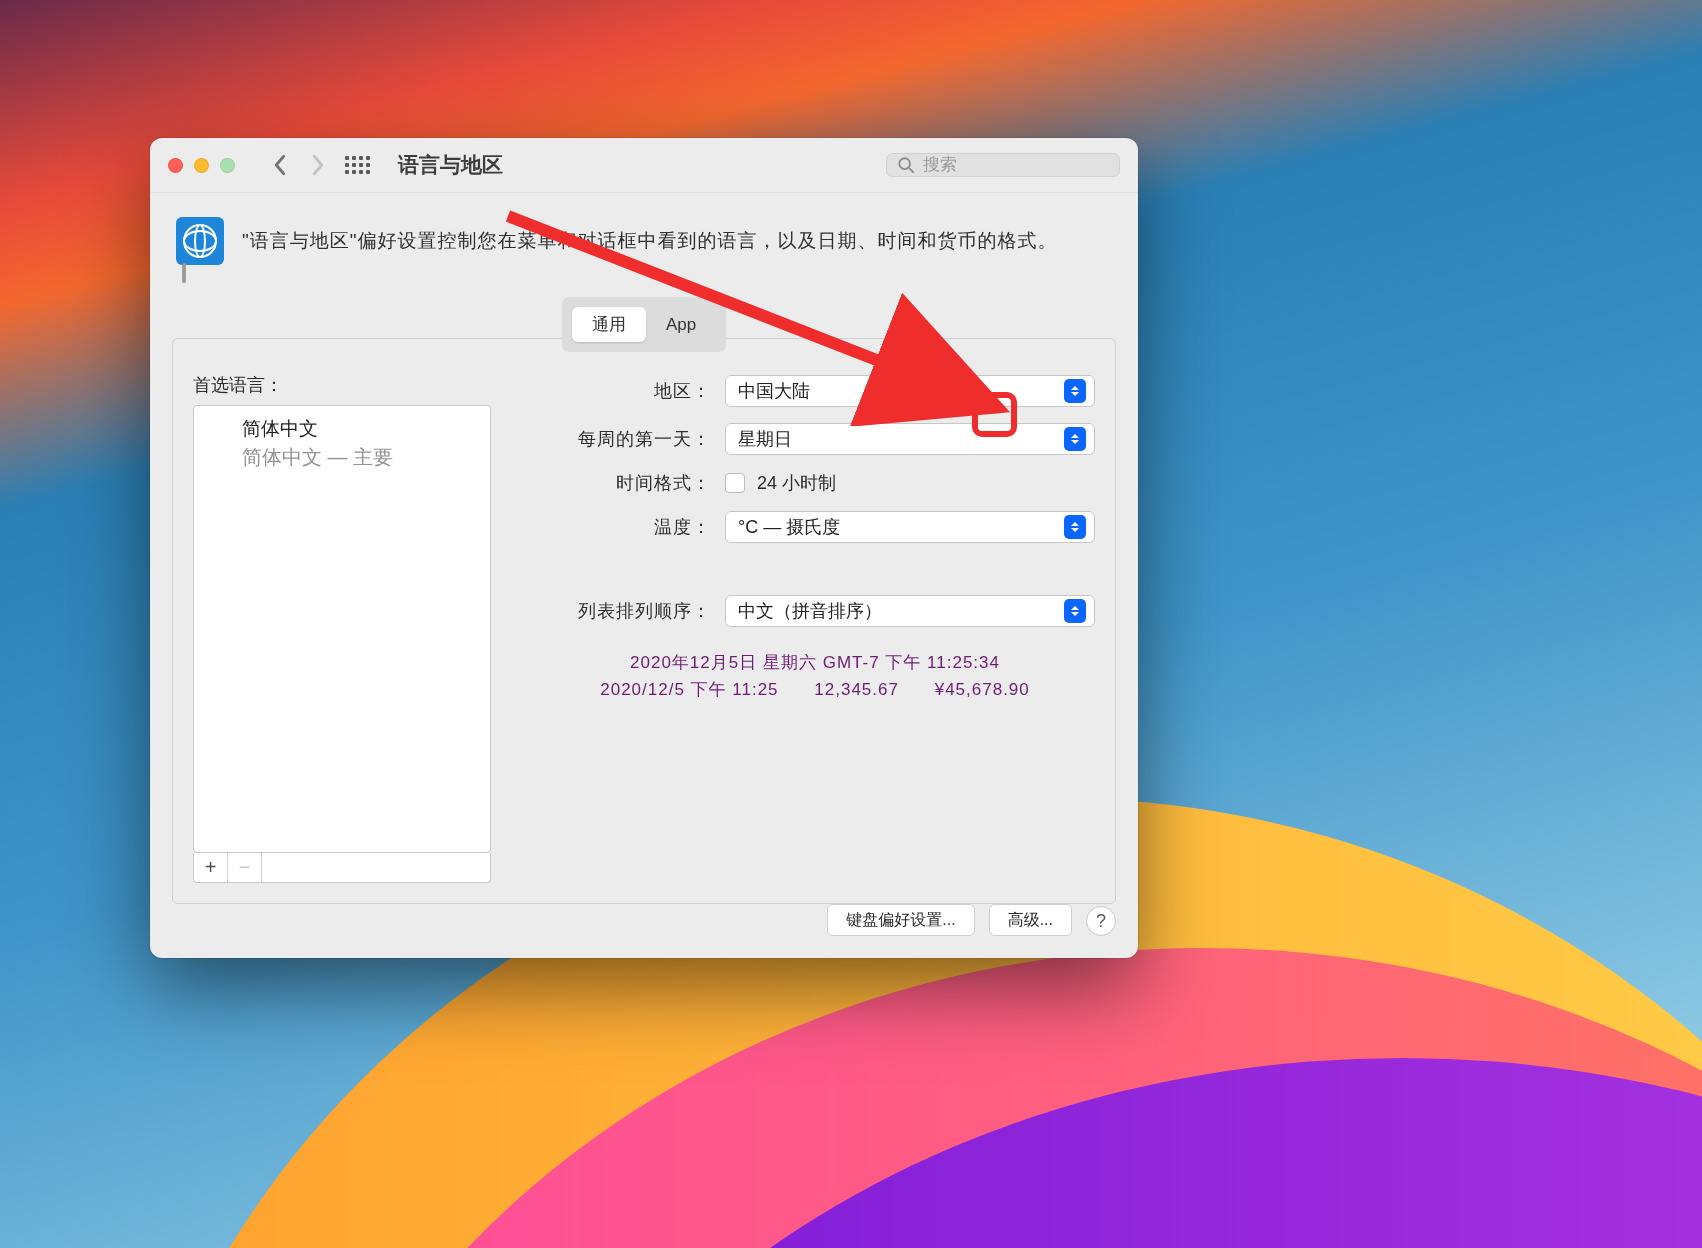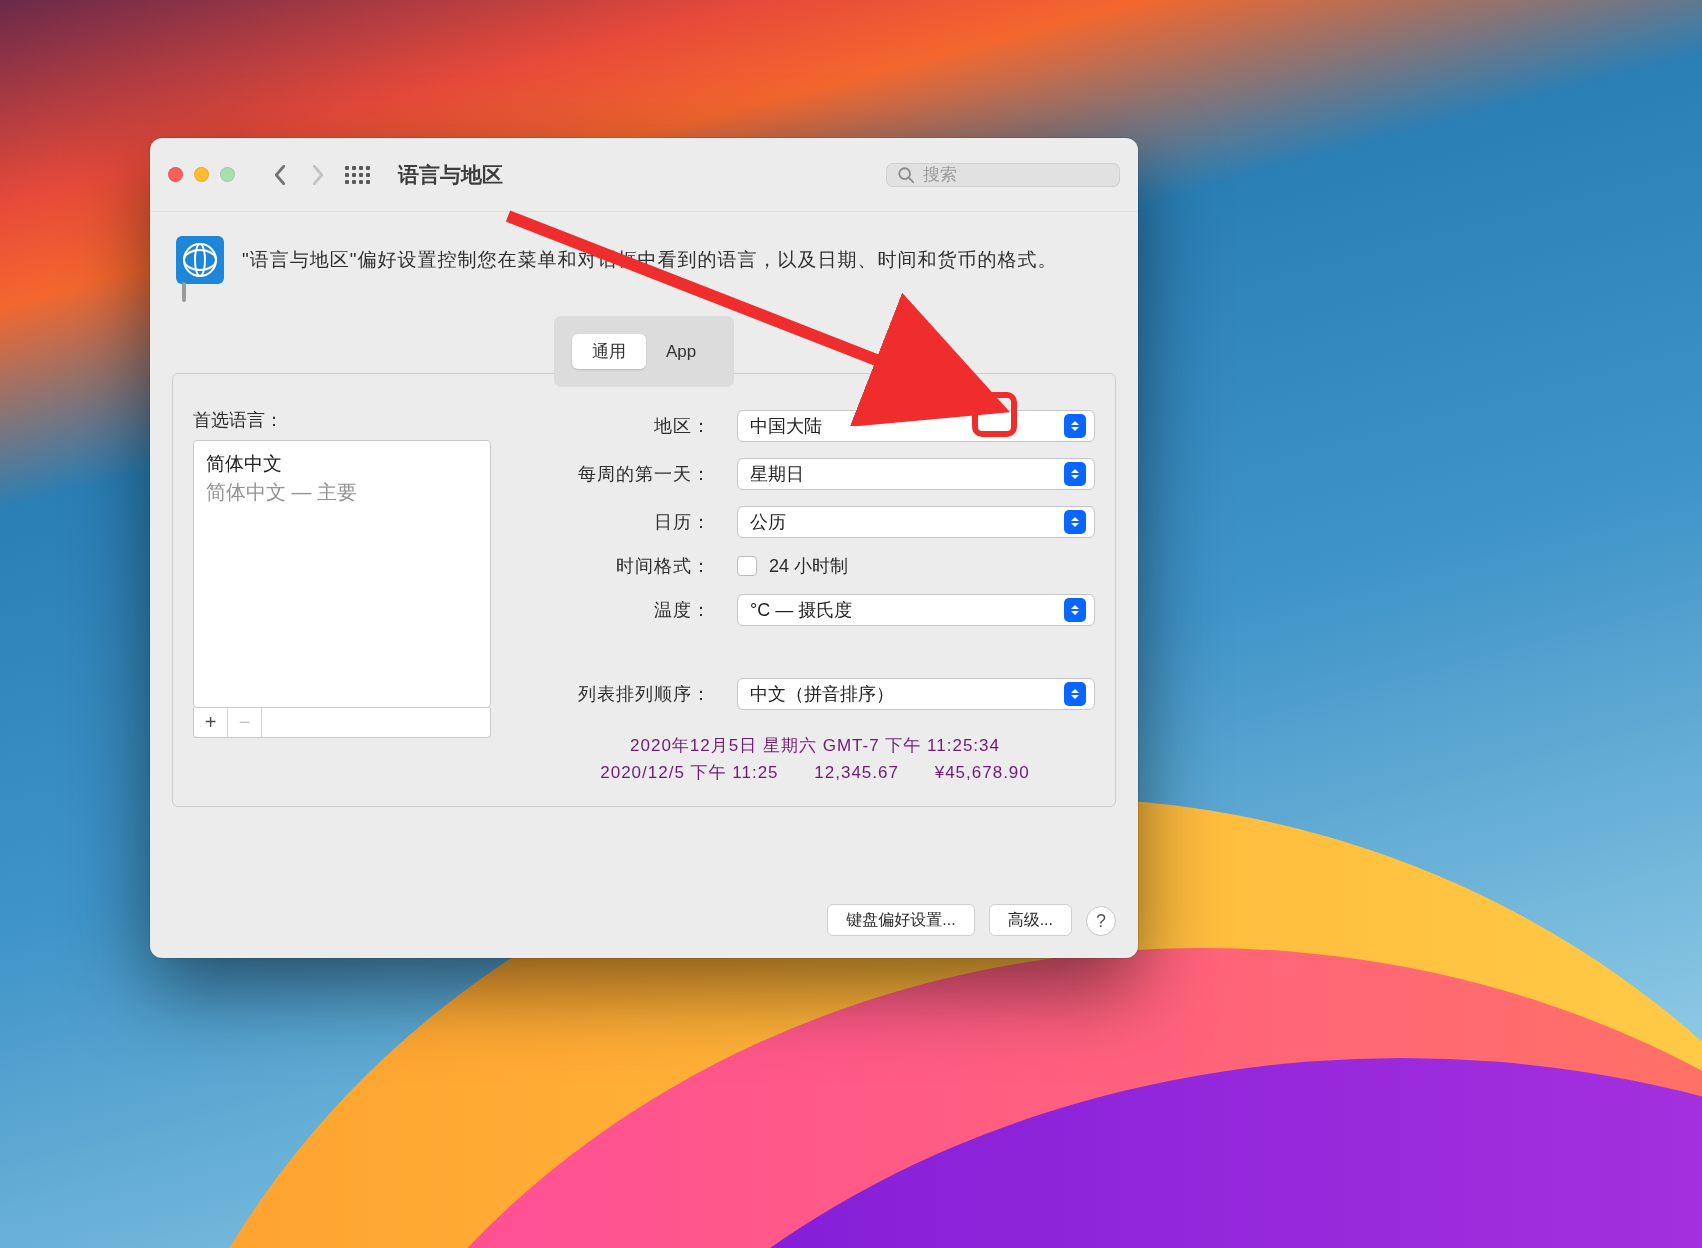--- a/index.html
+++ b/index.html
@@ -39,40 +39,40 @@
     .flag { width:48px; height:48px; background:#1e86d8; border-radius:6px; display:flex; align-items:center; justify-content:center; position:relative;}
     .flag::after{content:""; position:absolute; left:6px; top:46px; width:4px; height:20px; background:#9b9b9b; border-radius:2px}
     .globe{ width:34px;height:34px; border-radius:50%; border:2px solid #fff; position:relative}
     .globe::before,.globe::after{content:"";position:absolute;border:2px solid #fff}
     .globe::before{inset:4px -2px; border-radius:50%}
     .globe::after{inset:-2px 9px; border-radius:50%}
     .intro p{ font-size:19px; color:#2f2f2f; letter-spacing:1px; }
 
     
     .tabs { display:flex; justify-content:center; transform:translateY(14px); z-index:2; position:relative;}
-    .seg { display:flex; background:#dcdcdc; border-radius:7px; padding:18px; }
+    .seg { display:flex; background:#dcdcdc; border-radius:7px; padding:10px; }
     .seg button{ border:none; background:transparent; padding:6px 20px; font-size:17px; border-radius:6px; color:#333; cursor:pointer}
     .seg button.active{ background:#fff; box-shadow:0 1px 2px rgba(0,0,0,.15)}
 
     
     .panel { margin:0 22px 0 22px; background:rgba(255,255,255,.0); border:1px solid #cfcfcf; border-radius:6px; padding:34px 20px 20px 20px; position:relative; }
 
     .cols { display:flex; gap:44px; }
     .left { width:298px; flex:0 0 298px; }
     .label-block { font-size:18px; color:#2d2d2d; margin-bottom:8px;}
-    .listbox { background:#fff; border:1px solid #c8c8c8; border-radius:4px; height:268px; overflow:hidden; }
+    .listbox { background:#fff; border:1px solid #c8c8c8; border-radius:4px; height:448px; overflow:hidden;padding-left:36px; }
     .listbox .item { padding:10px 12px 4px 12px; }
     .listbox .primary{font-size:19px; color:#222}
     .listbox .secondary{font-size:20px; color:#939393; margin-top:2px}
     .list-actions{display:flex; border:1px solid #c8c8c8; border-top:none; border-radius:0 0 4px 4px; height:30px; background:#fff}
     .list-actions button{width:34px;border:none;border-right:1px solid #d4d4d4;background:transparent;font-size:20px;color:#4b4b4b;cursor:pointer; display:flex;align-items:center;justify-content:center}
     .list-actions button.disabled{color:#c4c4c4}
 
     .right{ flex:1; padding-top:2px; }
-    .row{ display:flex; align-items:center; margin-bottom:16px; gap:26px; }
+    .row{ display:flex; align-items:center; margin-bottom:16px; gap:14px; }
     .row .lbl{ width:176px; text-align:right; font-size:18px; color:#2e2e2e; letter-spacing:1px}
     .popup{ flex:1; height:32px; background:#fff; border:1px solid #c6c6c6; border-radius:6px; display:flex; align-items:center; padding:0 8px 0 12px; font-size:18px; color:#222; position:relative; cursor:pointer}
     .stepper{ width:22px; height:24px; background:#0a66ff; border-radius:5px; margin-left:auto; display:flex; flex-direction:column; align-items:center; justify-content:center}
     .stepper::before,.stepper::after{content:"";border:4px solid transparent}
     .stepper::before{border-bottom-color:#fff; margin-bottom:2px}
     .stepper::after{border-top-color:#fff}
     .chk{width:20px;height:20px;border:1px solid #bcbcbc;border-radius:4px;background:#fff}
     .chk-row{display:flex;align-items:center;gap:12px;font-size:18px;color:#2b2b2b}
     .hint{ text-align:center; font-size:17px; color:#701a75; letter-spacing:1px; line-height:1.6; margin-top:22px}
     .hint .sep{display:inline-block; width:30px}
@@ -171,27 +171,20 @@
           </div>
         </div>
         <div class="row">
           <div class="lbl">每周的第一天：</div>
           <div class="popup">
             <span>星期日</span>
             <span class="stepper"></span>
           </div>
         </div>
         <div class="row">
-          <div class="lbl">日历：</div>
-          <div class="popup">
-            <span>公历</span>
-            <span class="stepper"></span>
-          </div>
-        </div>
-        <div class="row">
           <div class="lbl">时间格式：</div>
           <div class="chk-row">
             <div class="chk"></div>
             <span>24 小时制</span>
           </div>
         </div>
         <div class="row">
           <div class="lbl">温度：</div>
           <div class="popup">
             <span>°C — 摄氏度</span>

